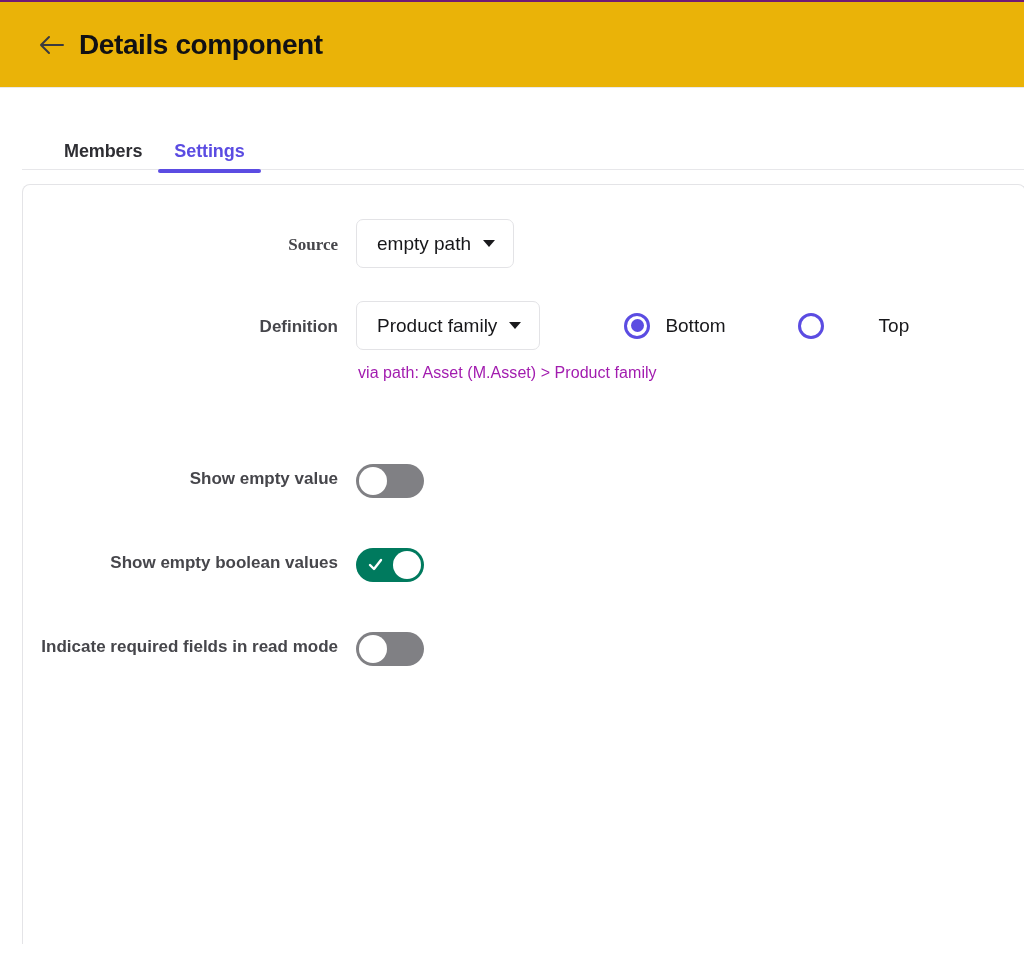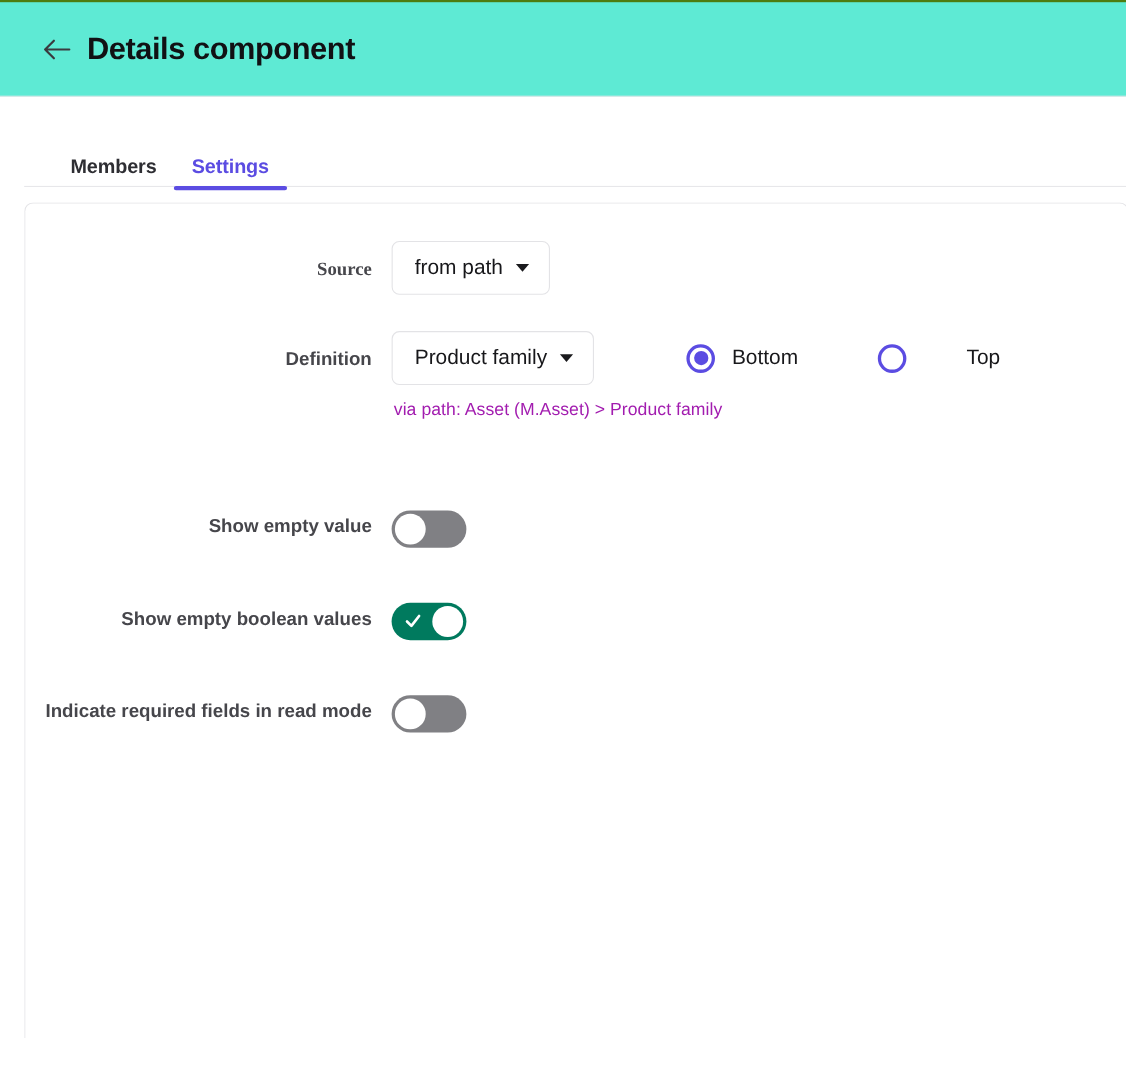--- a/index.html
+++ b/index.html
@@ -16,23 +16,23 @@
     -webkit-font-smoothing: antialiased;
   }
 
   
   .topbar {
     height: 88px;
     box-sizing: border-box;
     display: flex;
     align-items: center;
     padding-left: 34px;
-    background: #5eead4;
+    background: #eab308;
     border-bottom: 1px solid #e9e9eb;
-    border-top: 2px solid #4d7c0f;
+    border-top: 2px solid #701a75;
   }
   .back-btn {
     width: 36px;
     height: 36px;
     display: flex;
     align-items: center;
     justify-content: center;
     cursor: pointer;
     background: none;
     border: none;
@@ -272,21 +272,21 @@
   <button class="tab">Members</button>
   <button class="tab active">Settings</button>
 </div>
 
 <div class="card">
 
   <div class="row row-source">
     <div class="row-label">Source</div>
     <div class="row-control">
       <button class="dropdown">
-        <span>from path</span>
+        <span>empty path</span>
         <span class="caret"></span>
       </button>
     </div>
   </div>
 
   <div class="row row-definition">
     <div class="row-label">Definition</div>
     <div class="row-control">
       <button class="dropdown">
         <span>Product family</span>

